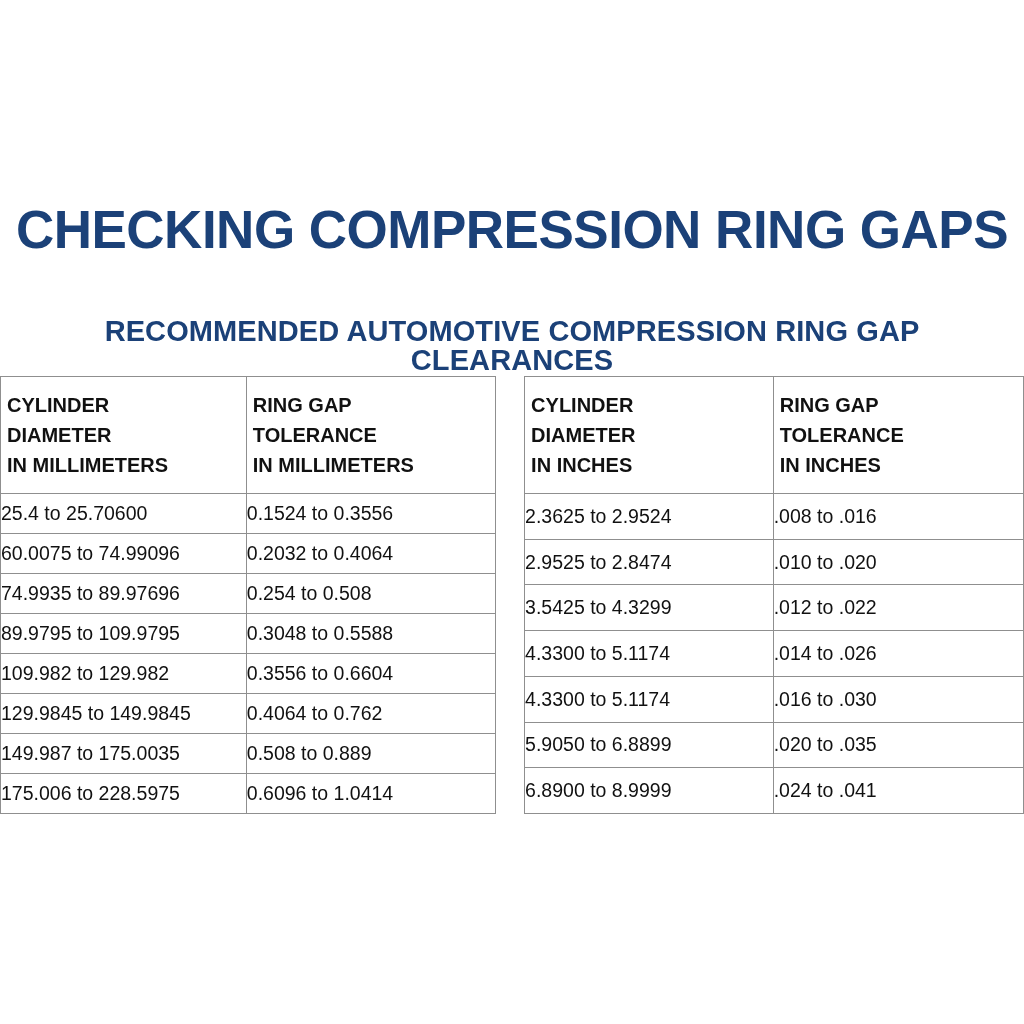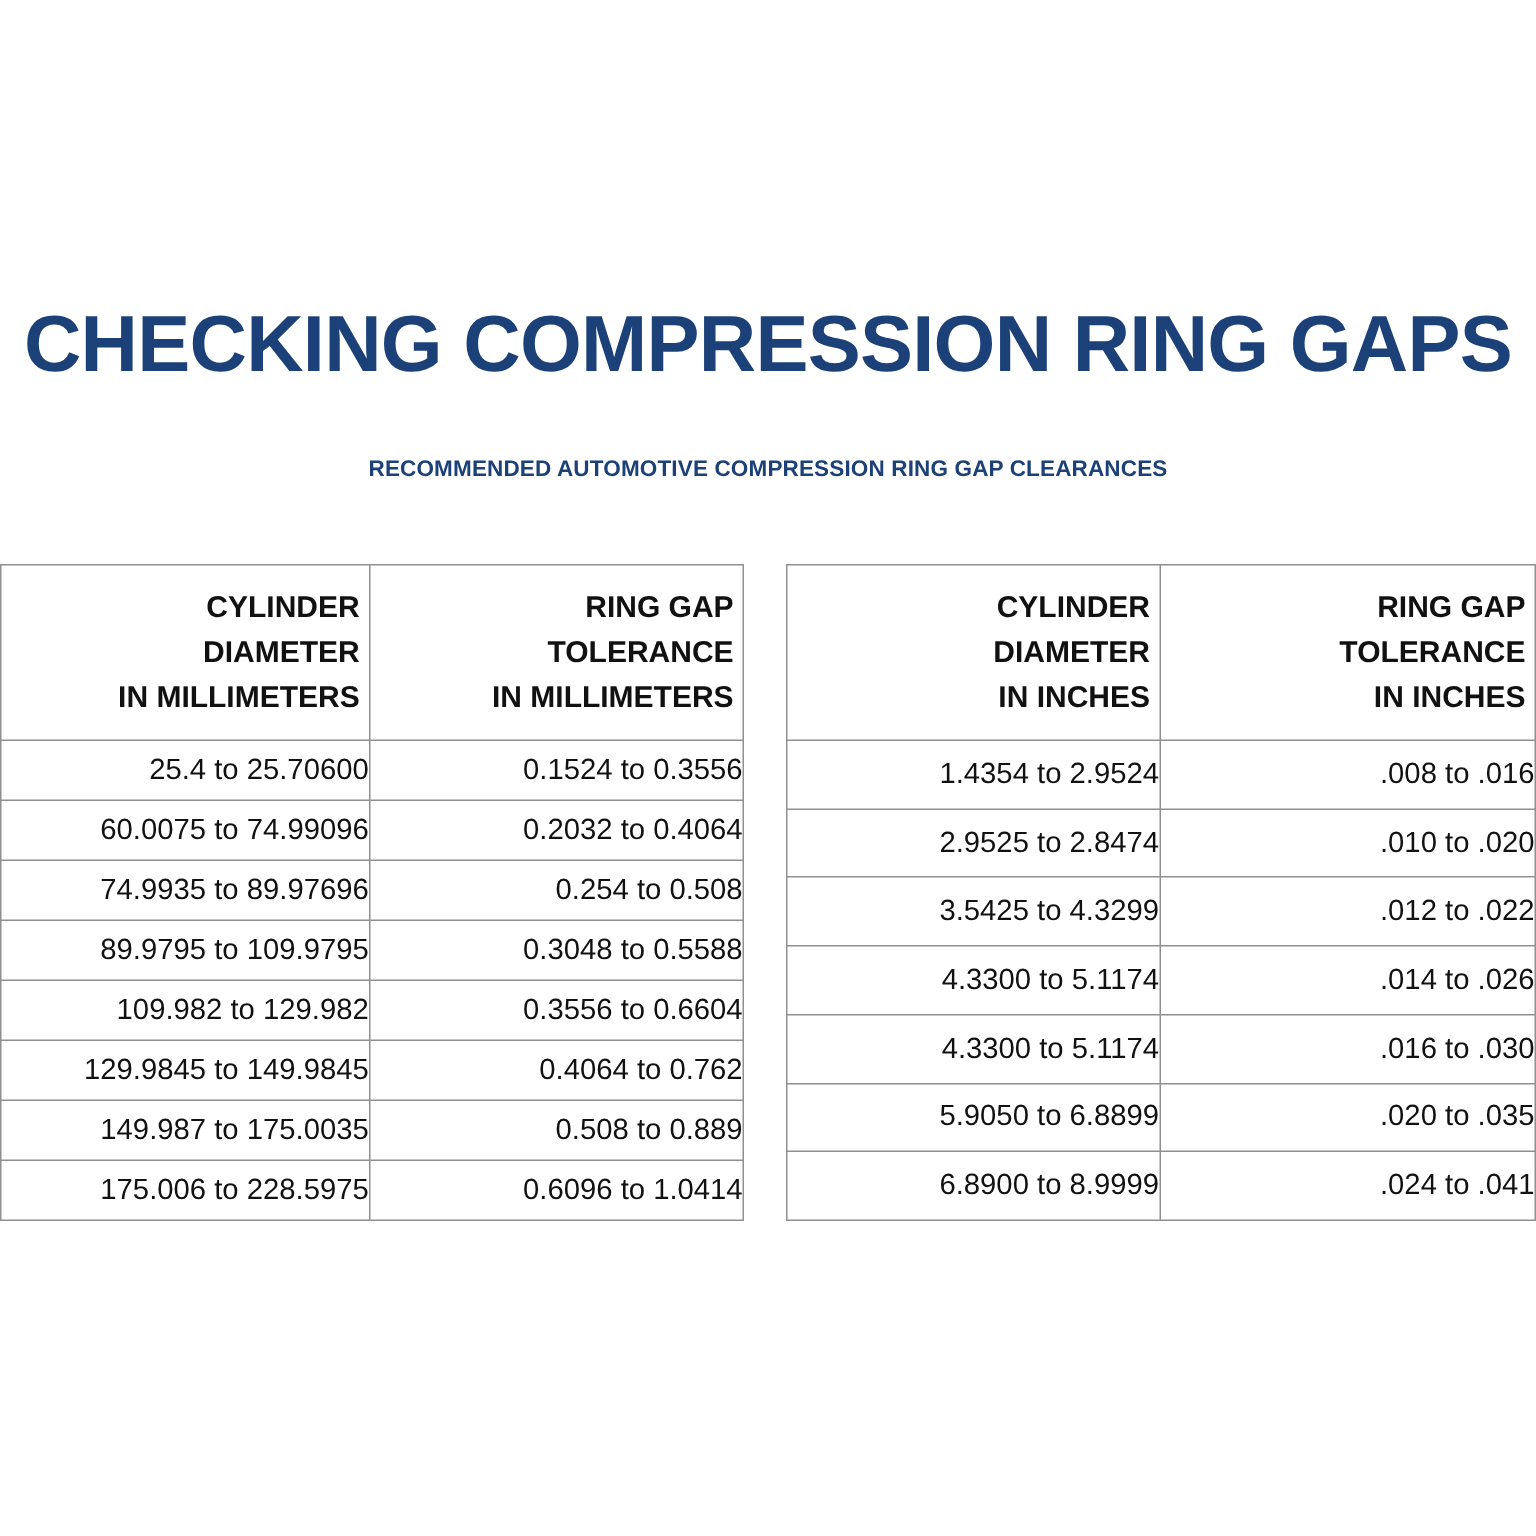--- a/index.html
+++ b/index.html
@@ -29,45 +29,45 @@
     line-height: 1;
     position: absolute;
     top: 203px;
     left: 0;
     right: 0;
   }
   .subtitle {
     text-align: center;
     color: #1b4178;
     font-weight: bold;
-    font-size: 15px;
+    font-size: 29px;
     letter-spacing: 0.1px;
     line-height: 1;
     position: absolute;
-    top: 305px;
+    top: 317px;
     left: 0;
     right: 0;
   }
   .tables {
     position: absolute;
     top: 376px;
     left: 0;
     right: 0;
     display: flex;
     justify-content: center;
     gap: 28px;
   }
   table.spec {
     border-collapse: collapse;
     table-layout: fixed;
     border: 1px solid #8f8f8f;
   }
   table.spec td, table.spec th {
     border: 1px solid #8f8f8f;
-    text-align: right;
+    text-align: left;
     vertical-align: middle;
     font-size: 19.5px;
     color: #111111;
     padding: 0;
     height: 39px;
   }
   table.spec th {
     font-weight: bold;
     font-size: 20px;
     line-height: 30px;
@@ -153,21 +153,21 @@
           </th>
           <th class="col-d">
             <div>RING GAP</div>
             <div>TOLERANCE</div>
             <div>IN INCHES</div>
           </th>
         </tr>
       </thead>
       <tbody>
         <tr>
-          <td>1.4354 to 2.9524</td>
+          <td>2.3625 to 2.9524</td>
           <td>.008 to .016</td>
         </tr>
         <tr>
           <td>2.9525 to 2.8474</td>
           <td>.010 to .020</td>
         </tr>
         <tr>
           <td>3.5425 to 4.3299</td>
           <td>.012 to .022</td>
         </tr>

